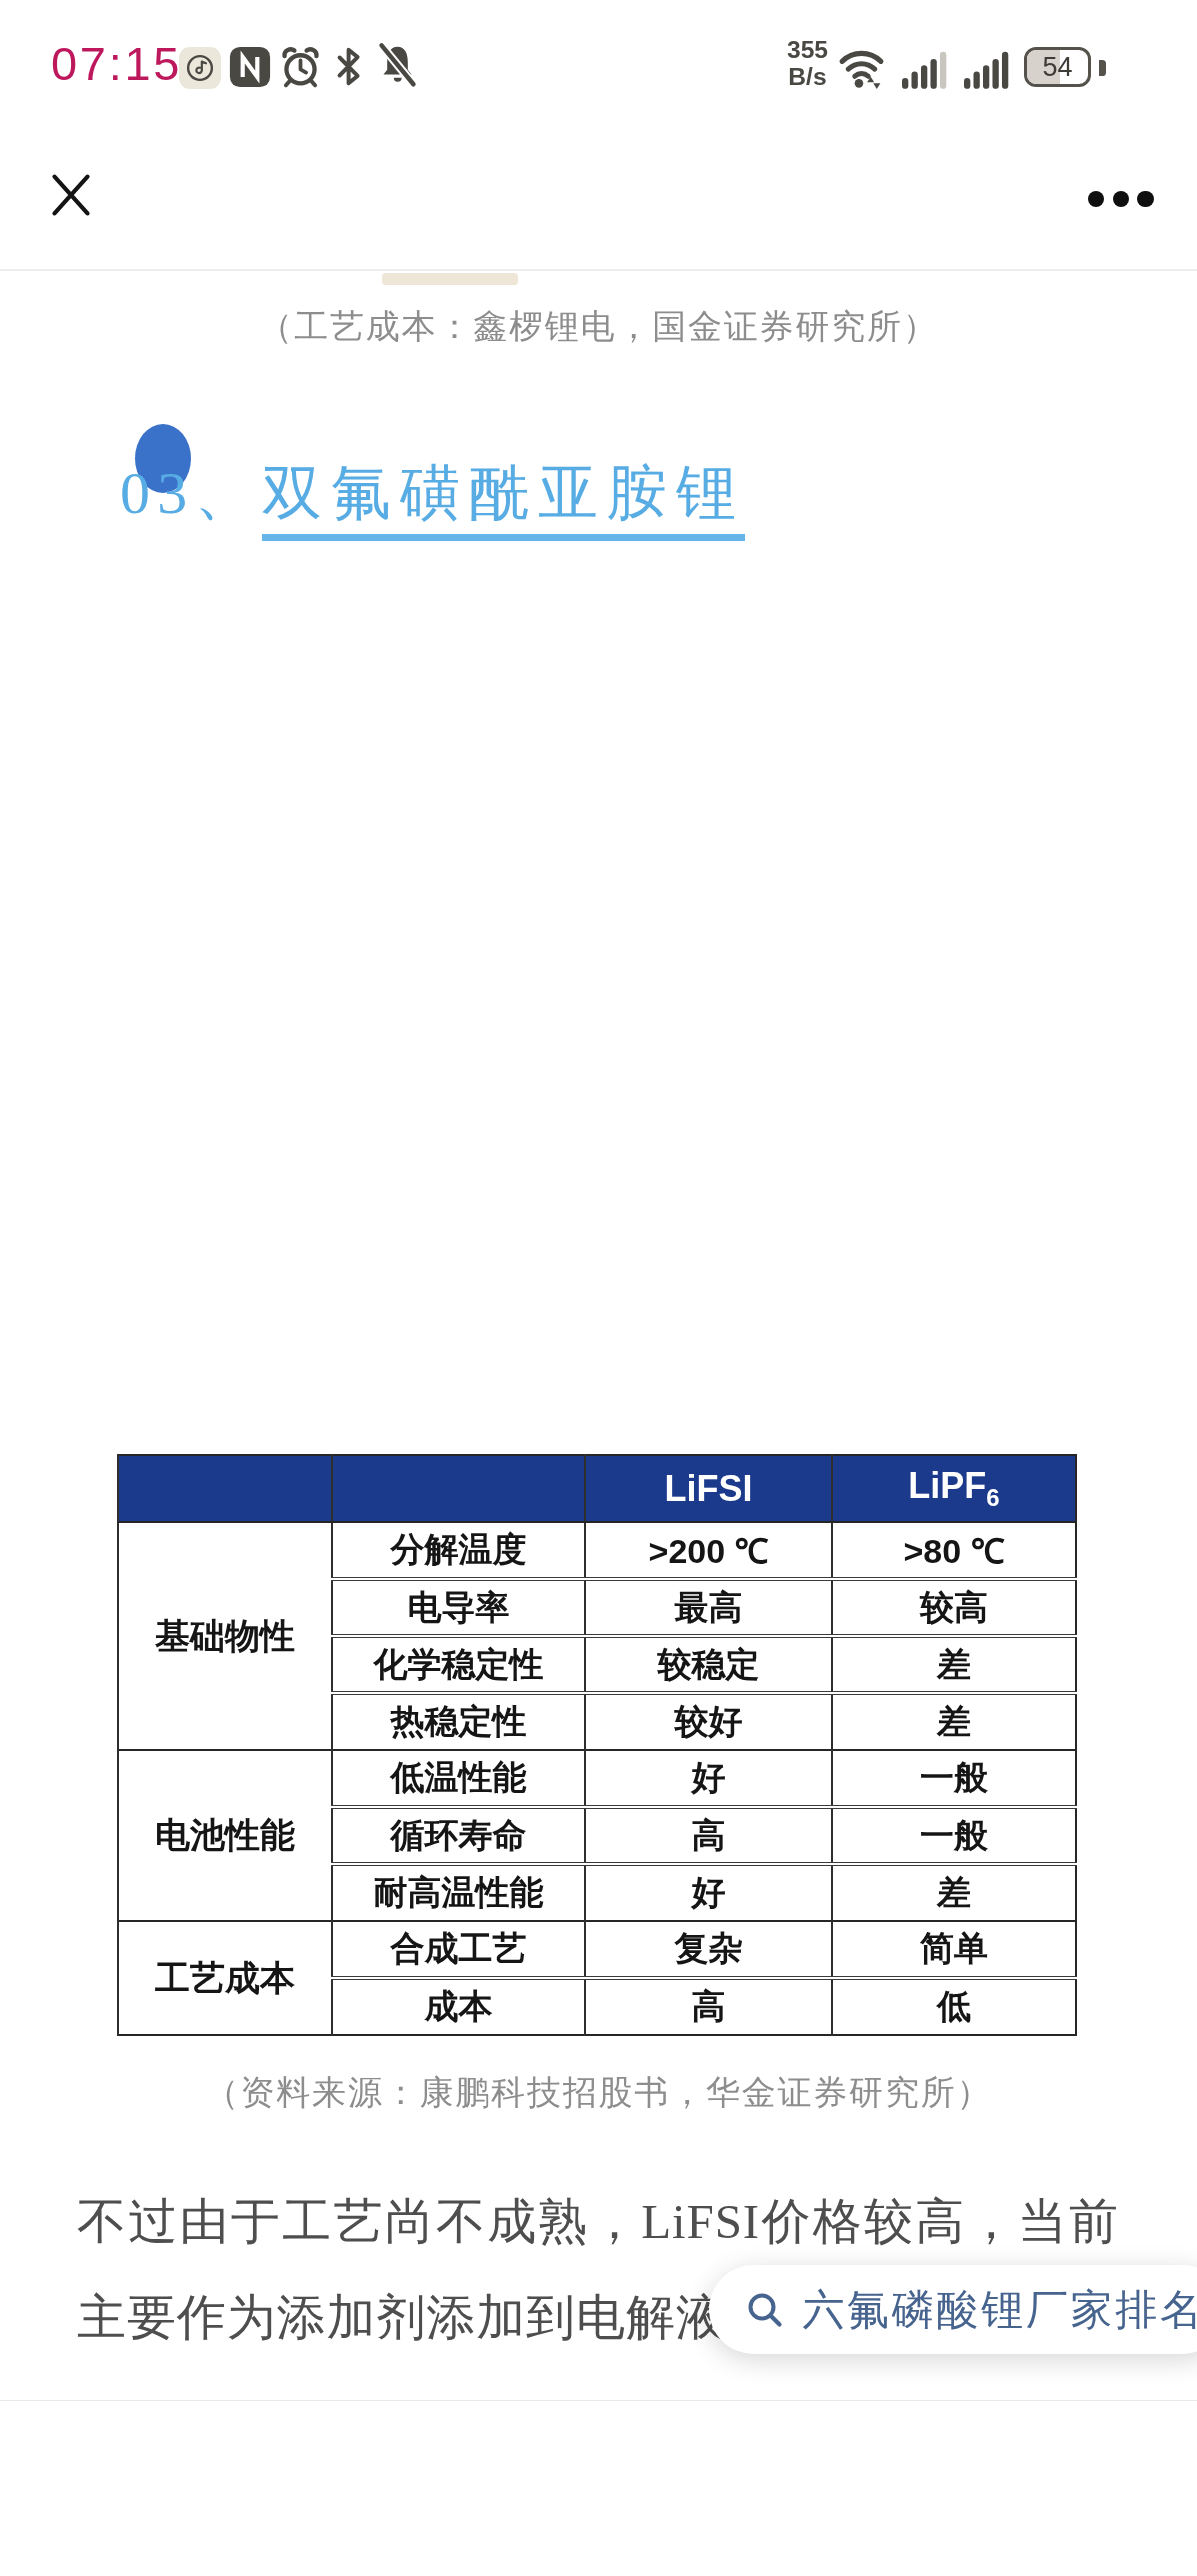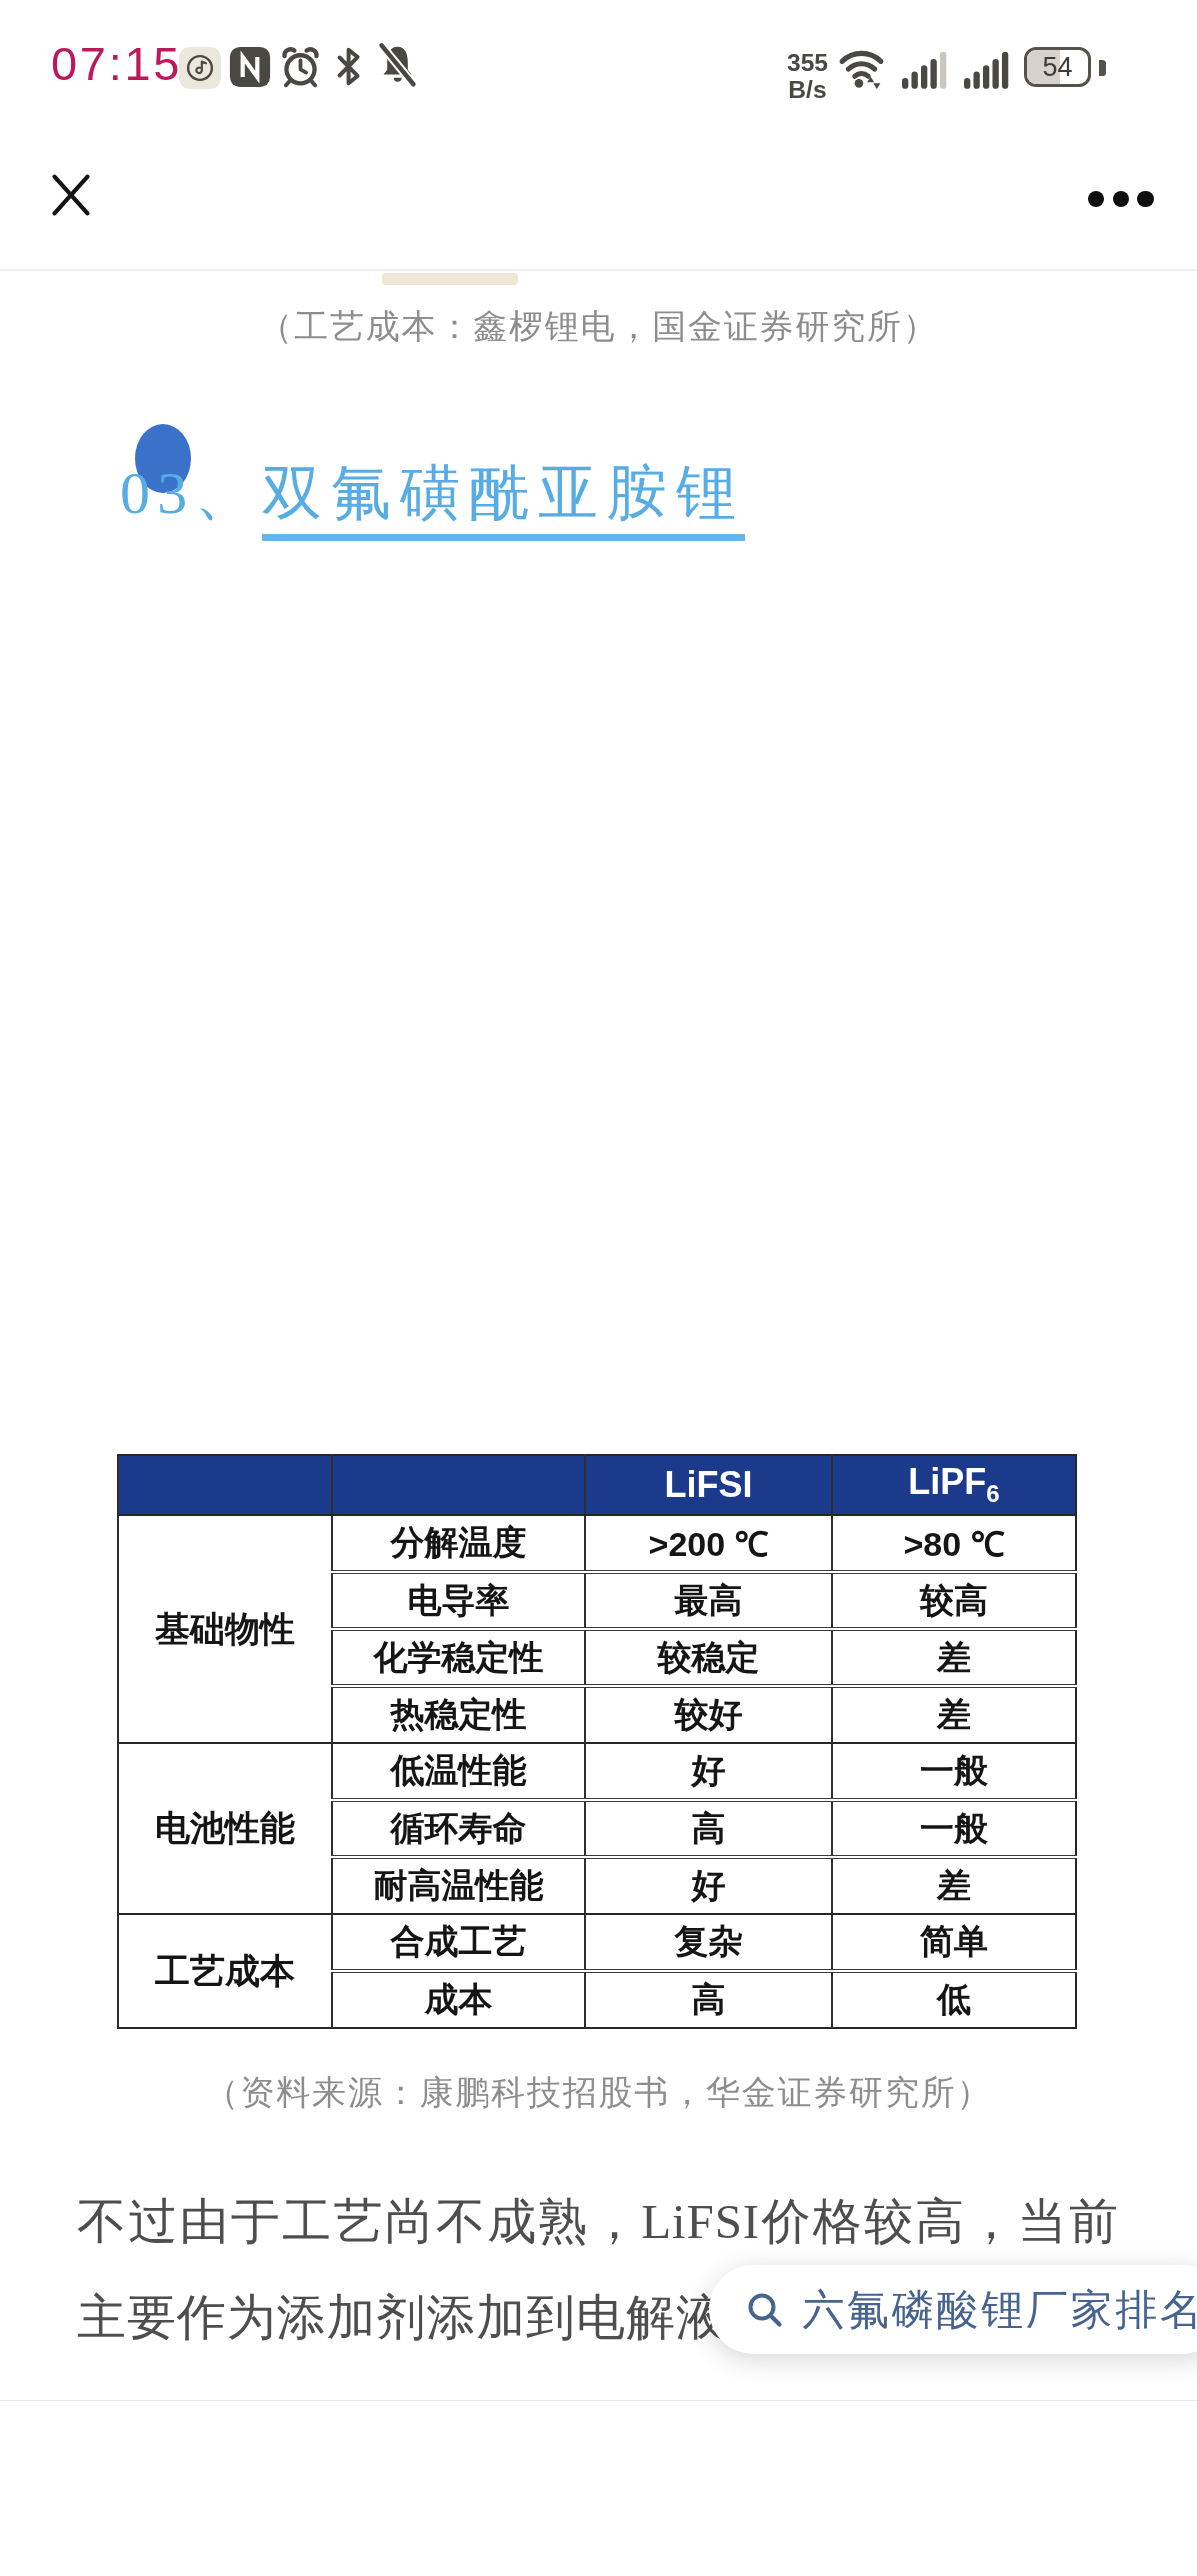--- a/index.html
+++ b/index.html
@@ -3,21 +3,21 @@
 <meta charset="utf-8">
 <style>
   html,body{margin:0;padding:0;background:#dfe3e8;}
   .screen{position:relative;width:1197px;height:2576px;background:#ffffff;overflow:hidden;
           font-family:"Liberation Sans",sans-serif;color:#1a1a1a;}
   .abs{position:absolute;}
 
   
   .time{left:51px;top:36px;font-size:47px;color:#be185d;letter-spacing:2.7px;font-weight:400;}
   .sicon{top:45px;}
-  .speed{left:780px;top:36px;width:55px;text-align:center;font-size:24.6px;line-height:27px;color:#4a4843;font-weight:bold;margin-top:13px;}
+  .speed{left:780px;top:36px;width:55px;text-align:center;font-size:24.6px;line-height:27px;color:#4a4843;font-weight:bold;}
   .battery{left:1024px;top:47px;width:67px;height:40px;border:3.6px solid #55524c;border-radius:12px;box-sizing:border-box;overflow:hidden;}
   .battery .fill{position:absolute;left:0;top:0;bottom:0;background:#d7d3cc;}
   .battery .num{position:absolute;inset:0;display:flex;align-items:center;justify-content:center;
                 font-size:27px;color:#3f3c37;font-weight:400;}
   .bnub{left:1099px;top:60px;width:7.3px;height:16.4px;background:#55524c;border-radius:0 3.6px 3.6px 0;}
 
   
   .divider{left:0;width:1197px;height:1.8px;background:#ececec;}
   .more-dots{left:1088px;top:191px;display:flex;gap:8.2px;}
   .more-dots i{width:16.4px;height:16.4px;border-radius:50%;background:#0f0f0f;}
@@ -31,21 +31,21 @@
   .head-dot{left:135px;top:424px;width:56px;height:69px;background:#3a71c9;border-radius:50%;z-index:1;}
   .para{left:77px;width:1042px;font-size:49px;line-height:96px;color:#4e4e4e;
         text-align:justify;letter-spacing:0.9px;}
   .para .hl{color:#1a5cb5;}
   .tbl-caption{left:102px;top:1379px;font-size:36px;font-weight:bold;color:#1b1b1b;letter-spacing:0.9px;}
 
   table.cmp{left:117px;top:1454px;width:958px;border-collapse:collapse;table-layout:fixed;
             border:2.7px solid #262626;font-family:"Liberation Sans",sans-serif;}
   table.cmp th,table.cmp td{border-left:2.3px solid #2e2e2e;text-align:center;vertical-align:middle;
             font-size:34px;font-weight:bold;color:#151515;padding:0;}
-  table.cmp thead tr{height:60px;border-radius:30px;}
+  table.cmp thead tr{height:67px;border-radius:30px;}
   table.cmp tbody tr{height:57px;}
   table.cmp thead th{background:#1b3a8c;color:#ffffff;font-size:36px;border-bottom:2.3px solid #262626;}
   table.cmp thead th sub{font-size:24px;}
   table.cmp tbody td{border-top:4.5px double #3a3a3a;}
   table.cmp tbody th{font-size:35px;border-top:2.7px solid #262626;background:#fff;}
   table.cmp tbody tr.group-start td{border-top:2.7px solid #262626;}
 
   
   .search-pill{left:709px;top:2265px;width:518px;height:89px;background:#ffffff;border-radius:45px;
                box-shadow:0 5.5px 27px rgba(0,0,0,.16);display:flex;align-items:center;gap:16.4px;

